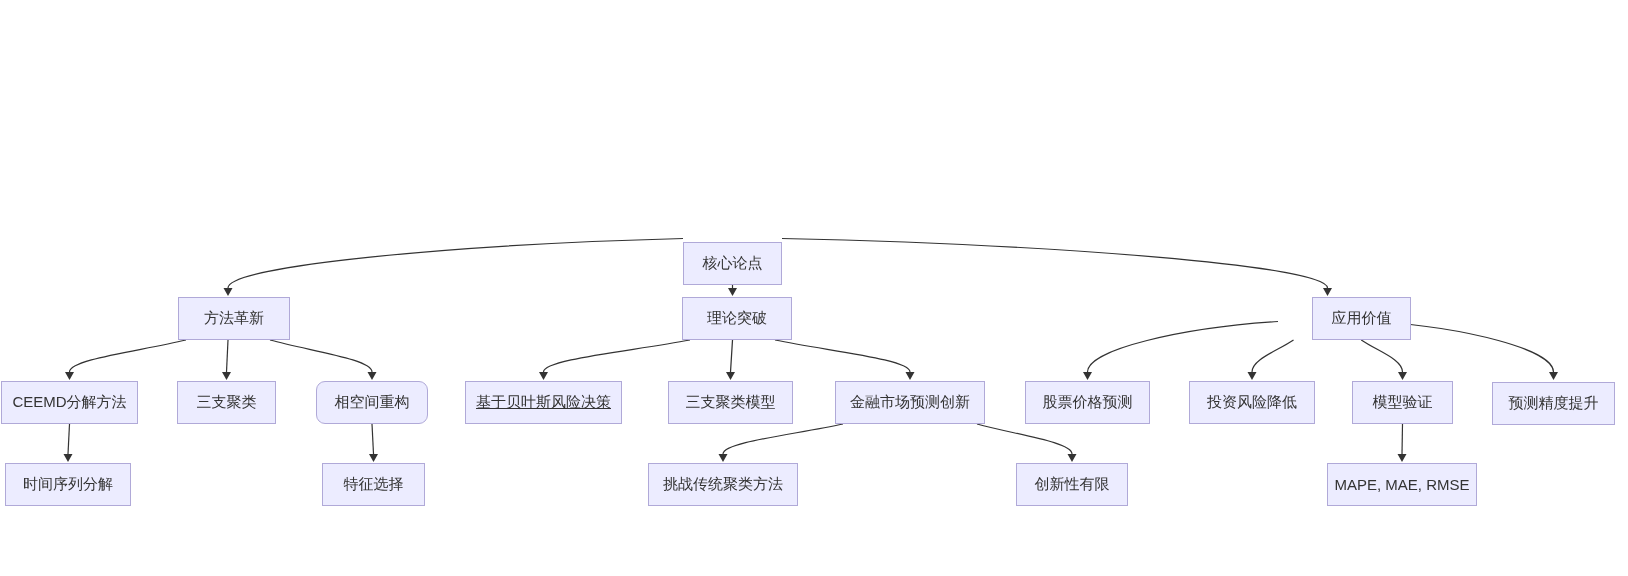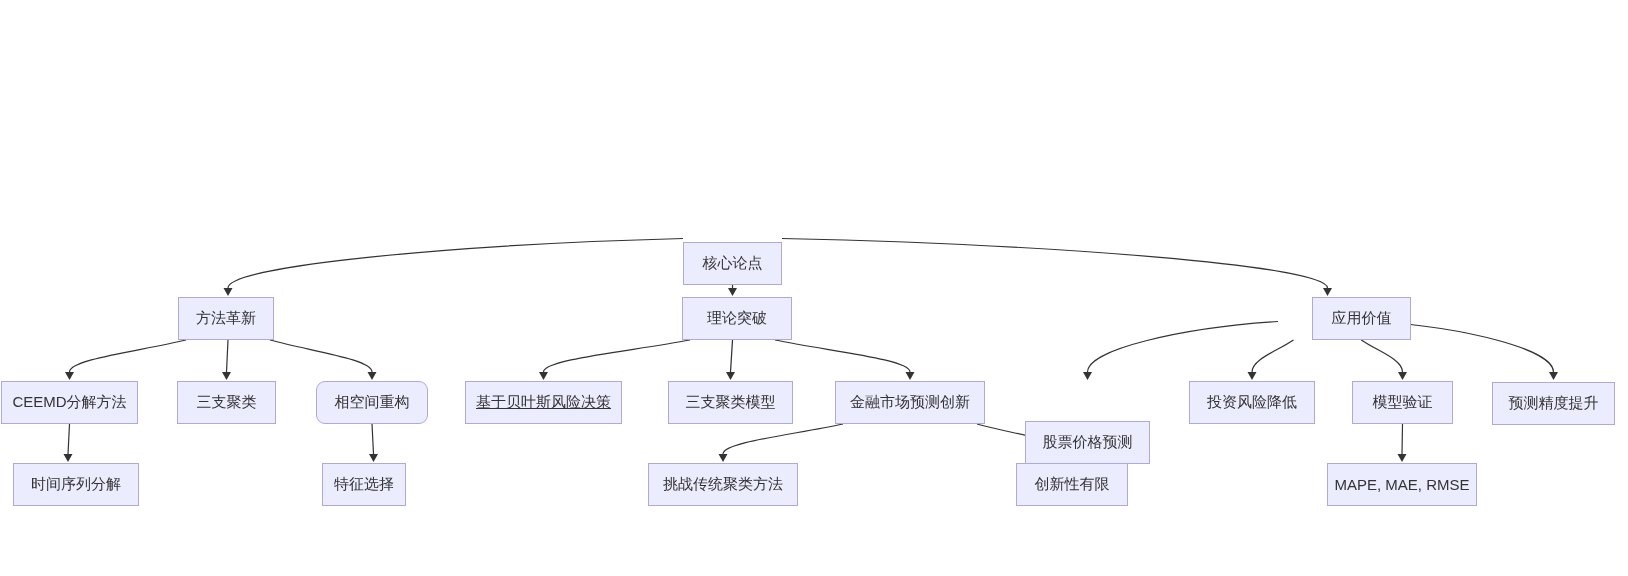--- a/index.html
+++ b/index.html
@@ -79,21 +79,21 @@
       <polygon points="718.5,454 727.5,454 723,462" fill="#333333"></polygon>
       <path d="M 977 424 C 1015 434.5, 1072 442, 1072 454" fill="none" stroke="#333333" stroke-width="1.2"></path>
       <polygon points="1067.5,454 1076.5,454 1072,462" fill="#333333"></polygon>
       <path d="M 1402.5 424 L 1402 454" fill="none" stroke="#333333" stroke-width="1.2"></path>
       <polygon points="1397.5,454 1406.5,454 1402,462" fill="#333333"></polygon>
     </svg>
 
   <div class="node" style="left: 683px; top: 214px; width: 99px; margin-top: 28px;">
       <span>核心论点</span>
     </div>
-  <div class="node" style="left: 178px; top: 297px; width: 96px;">
+  <div class="node" style="left: 178px; top: 297px; width: 112px;">
       <span>方法革新</span>
     </div>
   <div class="node" style="left: 682px; top: 297px; width: 110px;">
       <span>理论突破</span>
     </div>
   <div class="node" style="left: 1312px; top: 297px; width: 99px;">
       <span>应用价值</span>
     </div>
   <div class="node" style="left: 1px; top: 381px; width: 137px;">
       <span>CEEMD分解方法</span>
@@ -106,36 +106,36 @@
     </div>
   <div class="node" style="left: 465px; top: 381px; width: 157px; text-decoration: underline;">
       <span>基于贝叶斯风险决策</span>
     </div>
   <div class="node" style="left: 668px; top: 381px; width: 125px;">
       <span>三支聚类模型</span>
     </div>
   <div class="node" style="left: 835px; top: 381px; width: 150px;">
       <span>金融市场预测创新</span>
     </div>
-  <div class="node" style="left: 1025px; top: 381px; width: 125px; margin-top: 40px;">
+  <div class="node" style="left: 1025px; top: 381px; width: 125px;">
       <span>股票价格预测</span>
     </div>
   <div class="node" style="left: 1189px; top: 381px; width: 126px;">
       <span>投资风险降低</span>
     </div>
   <div class="node" style="left: 1352px; top: 381px; width: 101px;">
       <span>模型验证</span>
     </div>
   <div class="node" style="left: 1492px; top: 382px; width: 123px;">
       <span>预测精度提升</span>
     </div>
-  <div class="node" style="left: 5px; top: 463px; width: 126px; margin-left: 8px;">
+  <div class="node" style="left: 5px; top: 463px; width: 126px;">
       <span>时间序列分解</span>
     </div>
-  <div class="node" style="left: 322px; top: 463px; width: 84px;">
+  <div class="node" style="left: 322px; top: 463px; width: 103px;">
       <span>特征选择</span>
     </div>
   <div class="node" style="left: 648px; top: 463px; width: 150px;">
       <span>挑战传统聚类方法</span>
     </div>
   <div class="node" style="left: 1016px; top: 463px; width: 112px;">
       <span>创新性有限</span>
     </div>
   <div class="node" style="left: 1327px; top: 463px; width: 150px;">
       <span>MAPE, MAE, RMSE</span>

